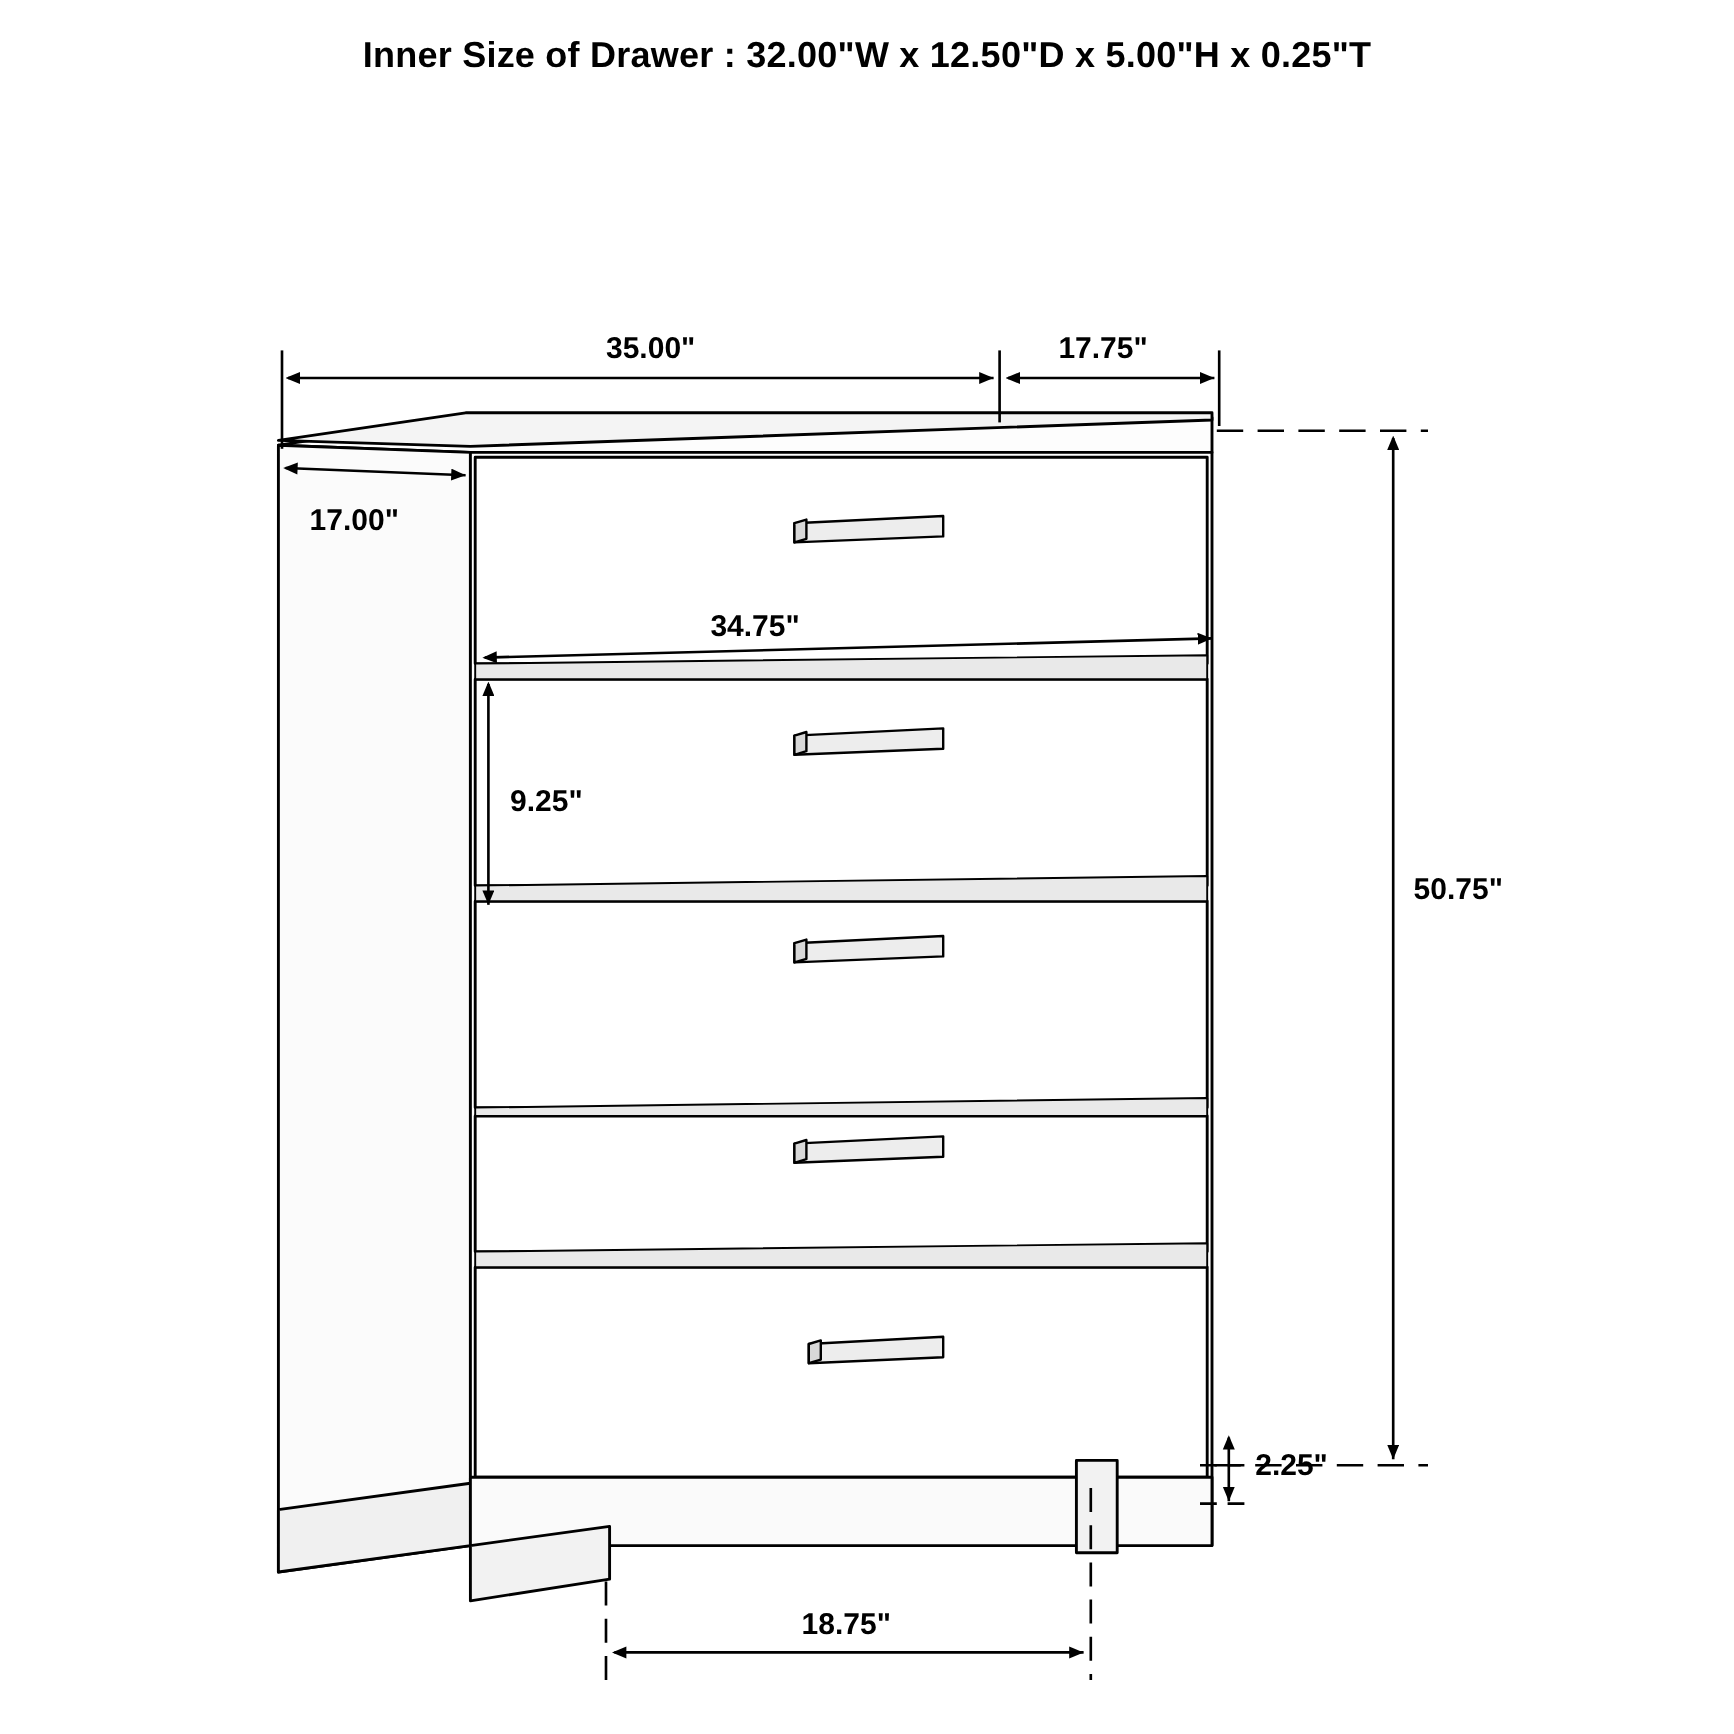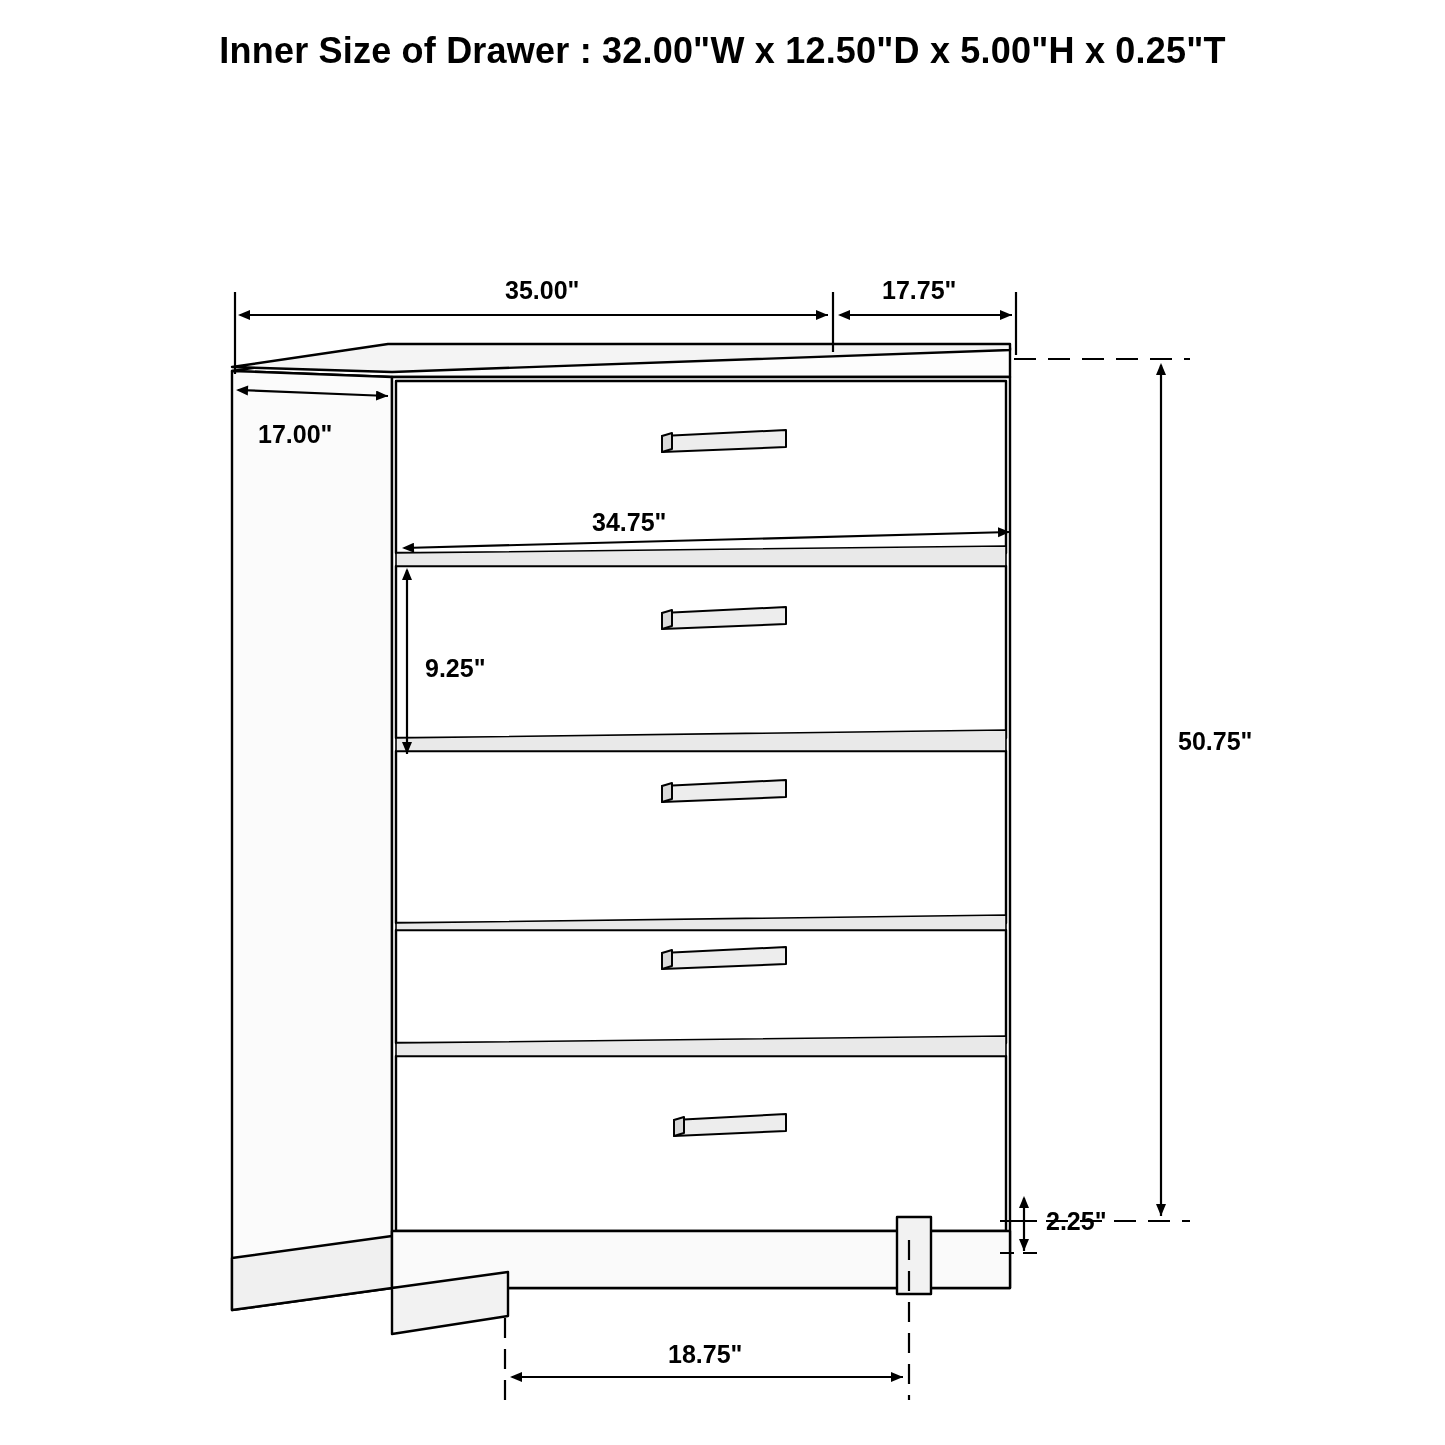--- a/index.html
+++ b/index.html
@@ -21,21 +21,21 @@
     top: 0;
     width: 1445px;
     height: 1445px;
   }
   .title {
     position: absolute;
     left: 0;
     top: 30px;
     width: 1445px;
     text-align: center;
-    font-size: 36px;
+    font-size: 30px;
     font-weight: bold;
     letter-spacing: 0.2px;
   }
   svg.drawing {
     position: absolute;
     left: 0;
     top: 0;
     width: 1445px;
     height: 1445px;
   }

